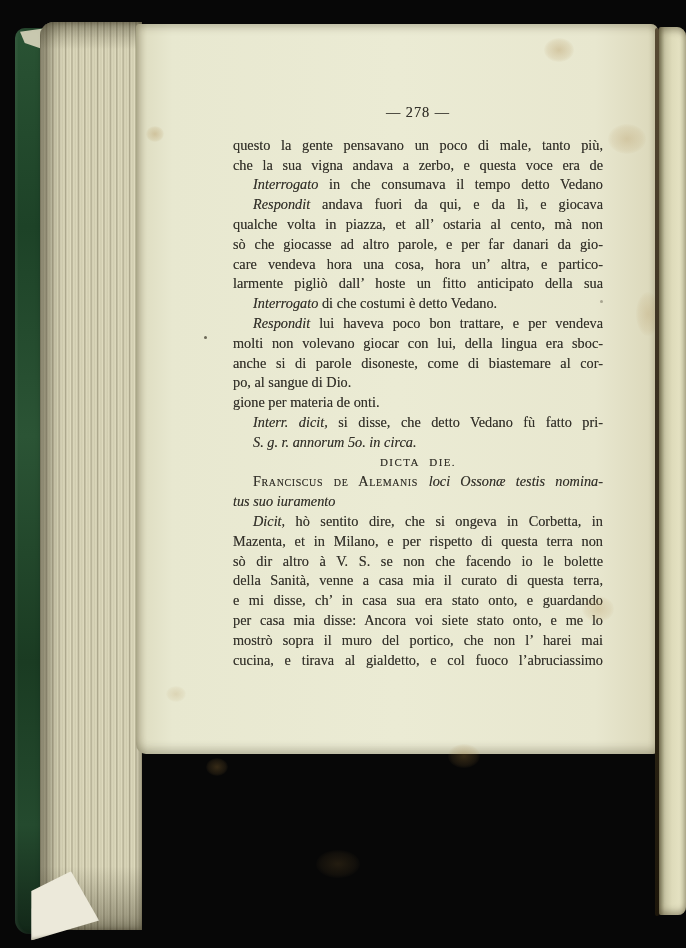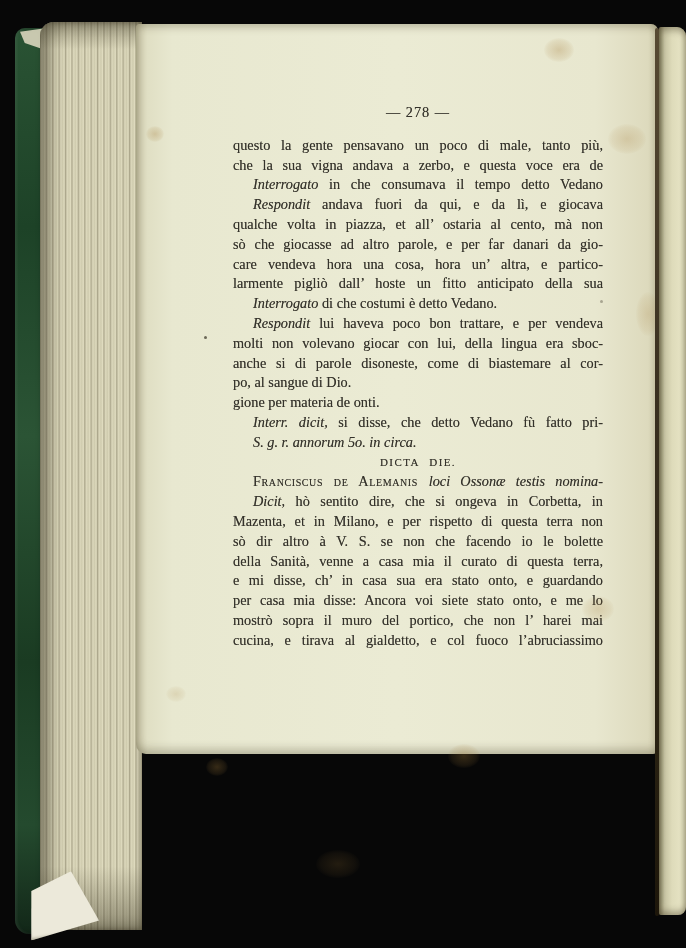--- a/index.html
+++ b/index.html
@@ -75,20 +75,21 @@
         <div class="line indent"><span class="it">Interrogato</span><span> di che costumi è detto Vedano.</span></div>
         <div class="line just indent"><span class="it">Respondit</span><span> lui haveva poco bon trattare, e per vendeva</span></div>
         <div class="line just"><span>molti non volevano giocar con lui, della lingua era sboc-</span></div>
         <div class="line just"><span>anche si di parole disoneste, come di biastemare al cor-</span></div>
         <div class="line"><span>po, al sangue di Dio.</span></div>
         <div class="line"><span>gione per materia de onti.</span></div>
         <div class="line just indent"><span class="it">Interr. dicit,</span><span> si disse, che detto Vedano fù fatto pri-</span></div>
         <div class="line indent"><span class="it">S. g. r. annorum 5o. in circa.</span></div>
         <div class="line heading"><span>DICTA DIE.</span></div>
         <div class="line just indent"><span class="sc">Franciscus de Alemanis </span><span class="it">loci Ossonæ testis nomina-</span></div>
+        <div class="line"><span class="it">tus suo iuramento</span></div>
         <div class="line just indent"><span class="it">Dicit,</span><span> hò sentito dire, che si ongeva in Corbetta, in</span></div>
         <div class="line just"><span>Mazenta, et in Milano, e per rispetto di questa terra non</span></div>
         <div class="line just"><span>sò dir altro à V. S. se non che facendo io le bolette</span></div>
         <div class="line just"><span>della Sanità, venne a casa mia il curato di questa terra,</span></div>
         <div class="line just"><span>e mi disse, ch’ in casa sua era stato onto, e guardando</span></div>
         <div class="line just"><span>per casa mia disse: Ancora voi siete stato onto, e me lo</span></div>
         <div class="line just"><span>mostrò sopra il muro del portico, che non l’ harei mai</span></div>
         <div class="line just"><span>cucina, e tirava al gialdetto, e col fuoco l’abruciassimo</span></div>
       </div>
   </div>

